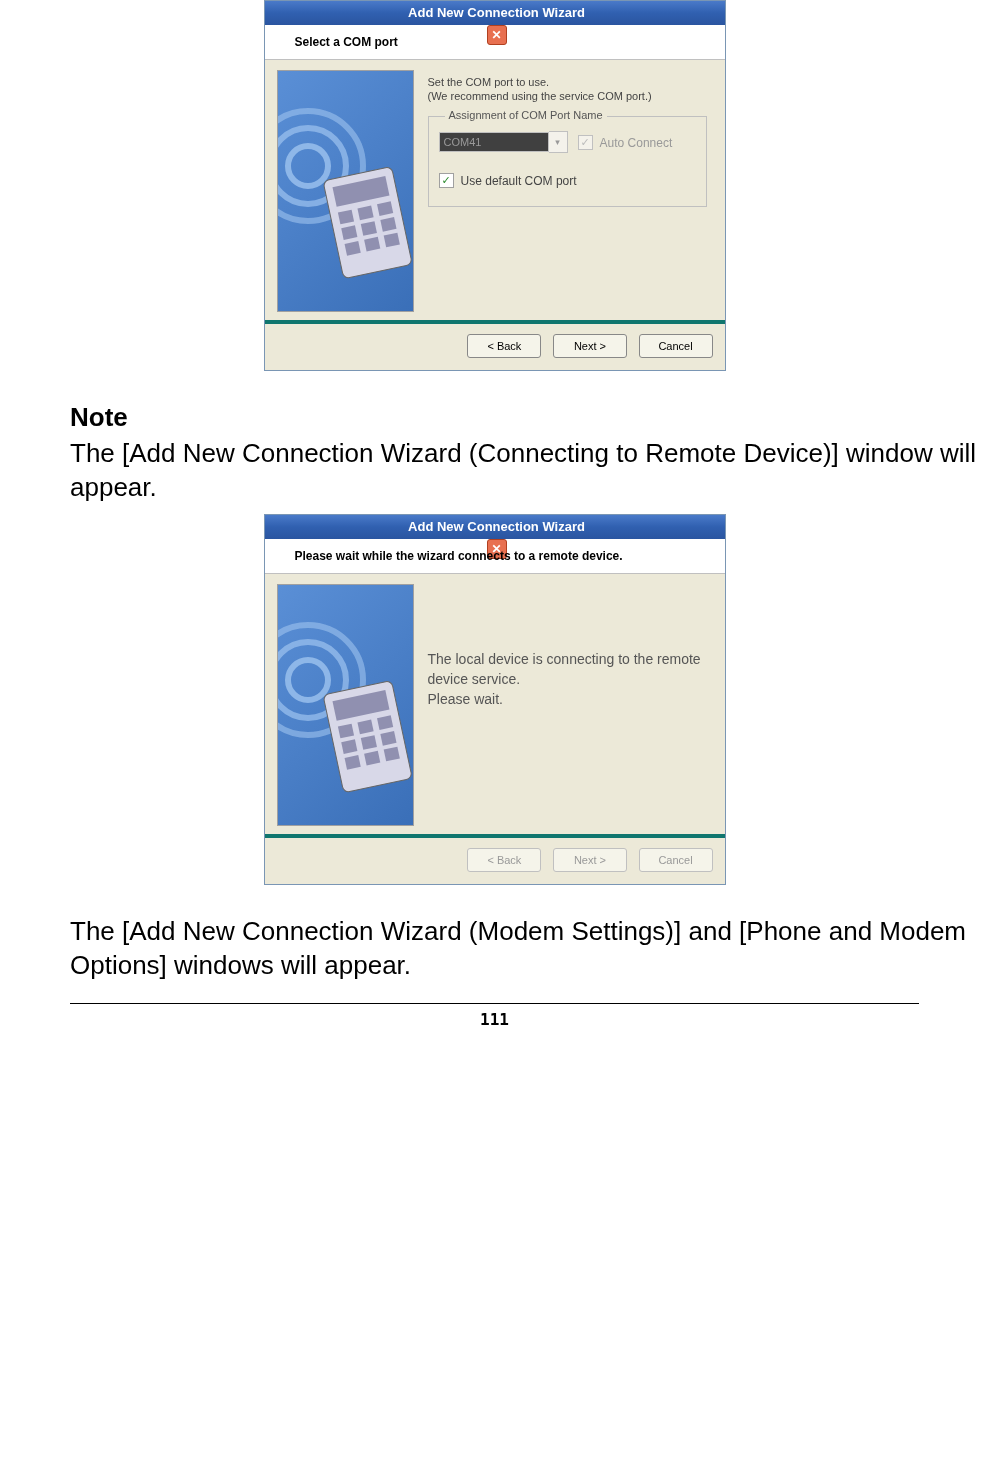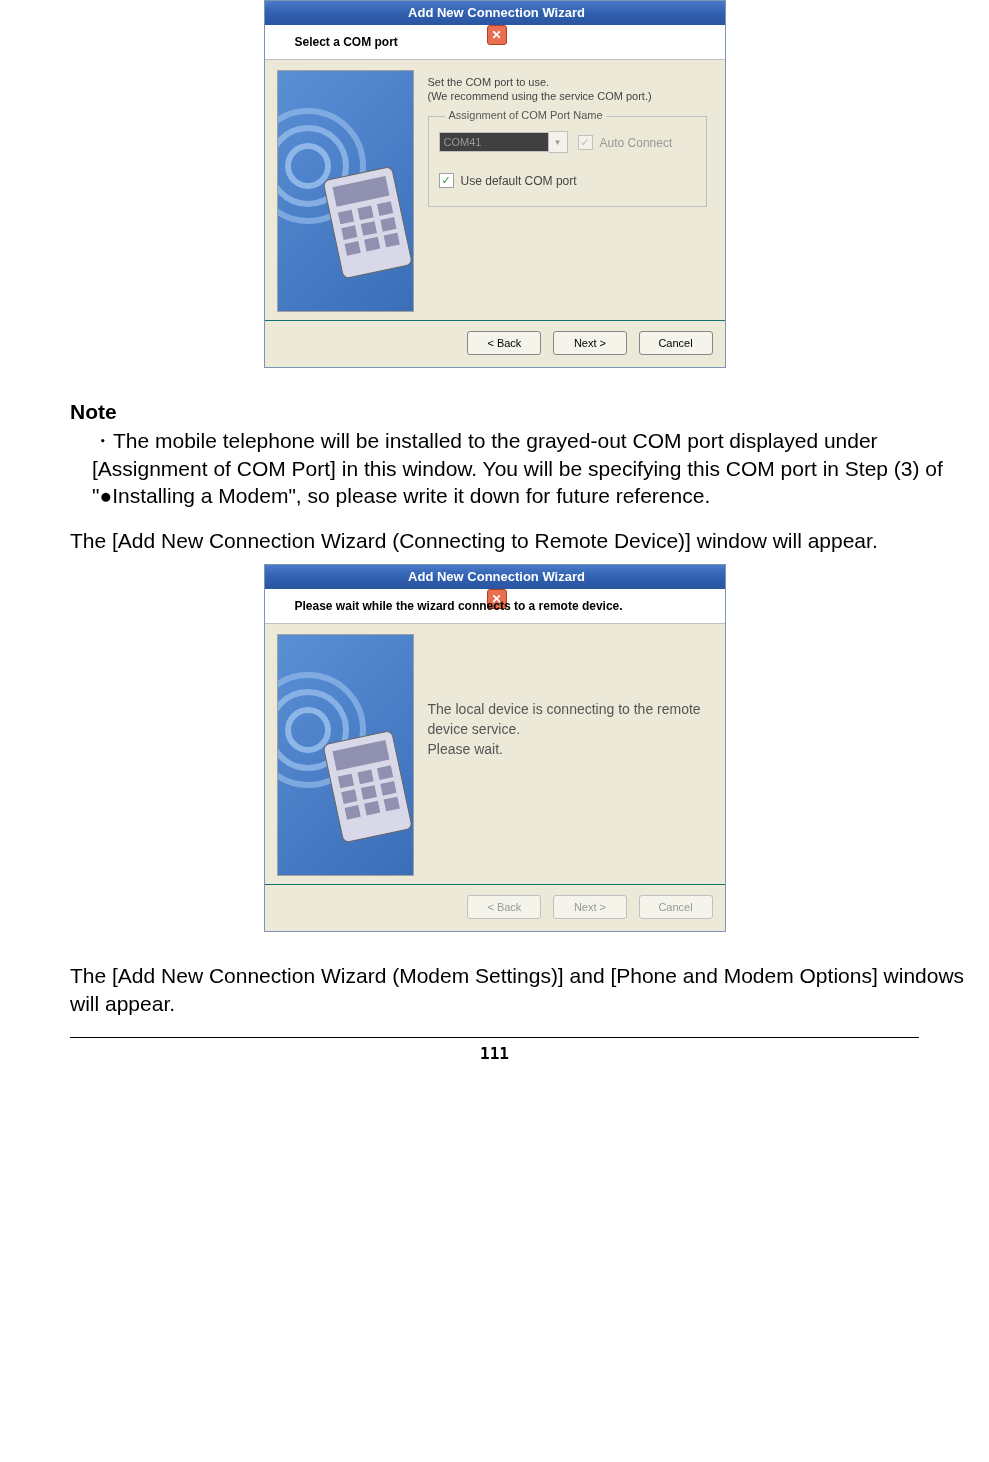--- a/index.html
+++ b/index.html
@@ -134,40 +134,40 @@
     margin-right: 4px;
     vertical-align: middle;
   }
   .checkbox.disabled { background:#f4f2eb; border-color:#c0c0c0; }
   .checkmark { color: #2a8a2a; font-size: 11px; line-height: 1; }
   .check-label { font-size: 12px; vertical-align: middle; }
   .check-label.disabled { color:#999; }
   .buttonbar {
     padding: 8px 12px 12px 12px;
     text-align: right;
-    border-top: 1px solid #0f766e;
+    border-top: 4px solid #0f766e;
   }
   .winbtn {
     display: inline-block;
     min-width: 72px;
     height: 22px;
     line-height: 22px;
     font-size: 11px;
     text-align: center;
     background: #f5f4ea;
     border: 1px solid #888;
     border-radius: 3px;
     margin-left: 6px;
     color: #000;
   }
   .winbtn.disabled { color:#999; border-color:#c0c0c0; }
   .textblock {
     padding: 10px 0 10px 70px;
     width: 910px;
-    font-size: 21px;
+    font-size: 26px;
     line-height: 1.3;
   }
   .note-heading { font-weight: bold; margin-bottom: 2px; }
   .note-body { padding-left: 22px; margin-bottom: 18px; }
   hr.footer {
     margin: 10px 70px 6px 70px;
     border: none;
     border-top: 1px solid #000;
   }
   .page-number {
@@ -245,21 +245,20 @@
     </div>
     <div class="buttonbar">
       <span class="winbtn">&lt; Back</span>
       <span class="winbtn">Next &gt;</span>
       <span class="winbtn">Cancel</span>
     </div>
   </div>
 
   <div class="textblock">
     <div class="note-heading">Note</div>
-    <div class="note-body">・The mobile telephone will be installed to the grayed-out COM port displayed under [Assignment of COM Port] in this window. You will be specifying this COM port in Step (3) of "●Installing a Modem", so please write it down for future reference.</div>
     <div>The [Add New Connection Wizard (Connecting to Remote Device)] window will appear.</div>
   </div>
 
   <div class="dialog">
     <div class="titlebar">
       <span>Add New Connection Wizard</span>
       <span class="close-btn">✕</span>
     </div>
     <div class="subtitle">Please wait while the wizard connects to a remote device.</div>
     <div class="dialog-body">

